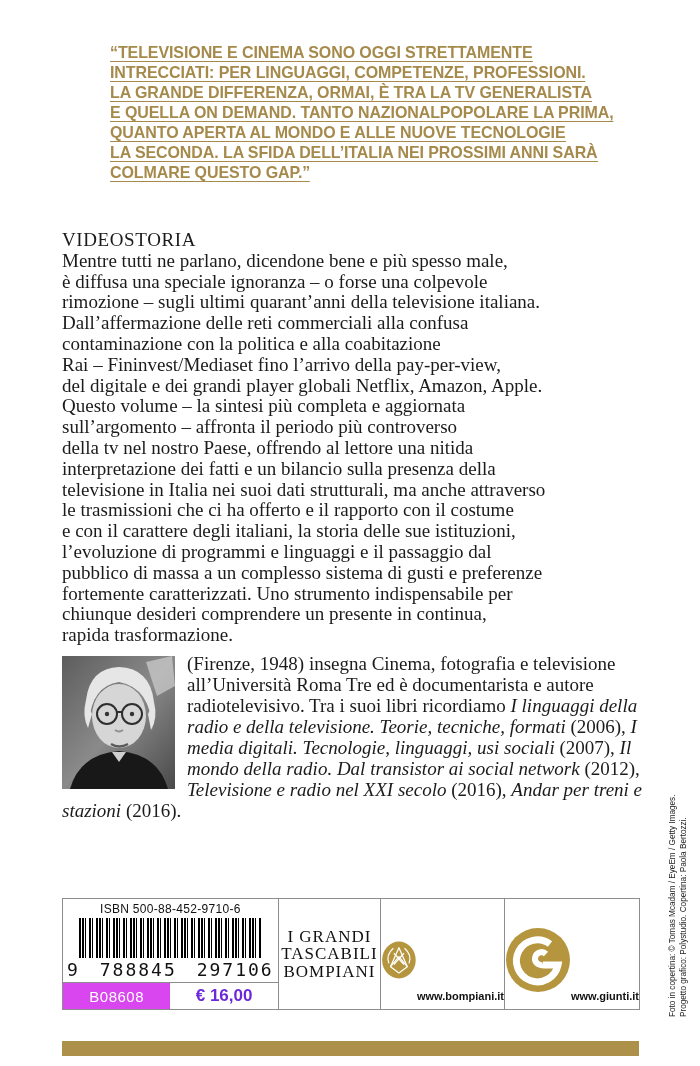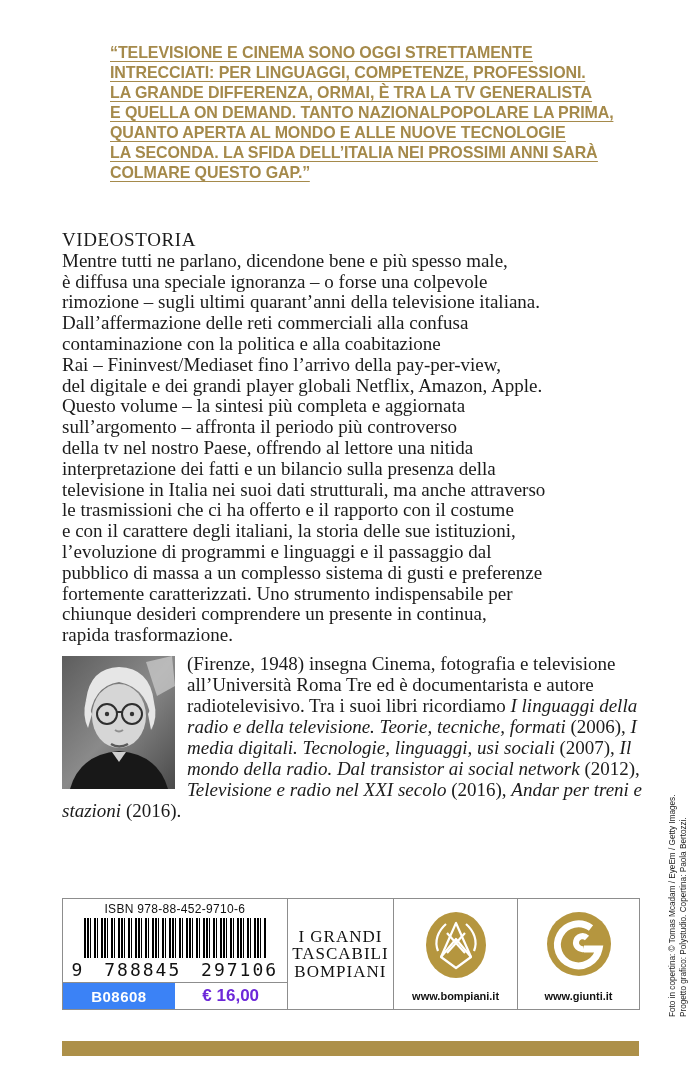--- a/index.html
+++ b/index.html
@@ -44,35 +44,35 @@
       #000 0 2px,#fff 2px 3px,#000 3px 5px,#fff 5px 6px,
       #000 6px 7px,#fff 7px 10px,#000 10px 12px,#fff 12px 13px,
       #000 13px 14px,#fff 14px 17px);
   }
   .digits{
     font-family:"DejaVu Sans Mono", monospace;font-size:18px;
     text-align:center;letter-spacing:2px;word-spacing:7px;padding:1px 0 2px;color:#111;
   }
   .price-row{margin-top:auto;display:flex;height:30px;border-top:1px solid #8d8d8d;}
   .code{
-    width:50%;background:#3b82f6;color:#fff;font-weight:700;font-size:15px;
+    width:50%;background:#d946ef;color:#fff;font-weight:400;font-size:15px;
     display:flex;align-items:center;justify-content:center;letter-spacing:0.5px;
   }
   .price{
     flex:1;display:flex;align-items:center;justify-content:center;
     font-weight:700;font-size:17px;color:#6d28d9;
   }
   .fbox2{
     width:18.5%;display:flex;align-items:center;justify-content:center;text-align:center;
     font-family:"Liberation Serif", serif;font-size:17px;line-height:17.5px;
     letter-spacing:1px;color:#111;white-space:pre-line;
   }
   .fbox3{width:21.5%;}
   .fbox4{flex:1;}
-  .logo-box{display:flex;flex-direction:column;align-items:center;justify-content:flex-start;padding-top:12px;}
+  .logo-box{display:flex;align-items:center;justify-content:flex-start;padding-top:12px;}
   .logo-url{margin-top:auto;font-size:11px;font-weight:700;color:#111;padding-bottom:7px;}
   
   .credits{
     position:absolute;left:559px;top:886px;width:240px;height:22px;
     transform:rotate(-90deg);transform-origin:center center;
     font-family:"Liberation Sans", sans-serif;font-size:8.2px;line-height:10.8px;
     color:#1b1b1b;white-space:pre-line;
   }
   
   .gold-bar{position:absolute;left:62px;top:1041px;width:577px;height:15px;background:#ad9049;}
@@ -136,21 +136,21 @@
     <path d="M53 74 Q57 77 61 74" fill="none" stroke="#8f8f8f" stroke-width="2"></path>
     <path d="M49 88 Q57 93 66 88" fill="none" stroke="#5a5a5a" stroke-width="2.4"></path>
     <path d="M8 133 Q18 98 57 95 Q96 98 106 133 Z" fill="#181818"></path>
     <path d="M50 96 L57 106 L64 96 Z" fill="#cfcfcf"></path>
   </svg>
   <div class="bio"><span>(Firenze, 1948) insegna Cinema, fotografia e televisione all’Università Roma Tre ed è documentarista e autore radiotelevisivo. Tra i suoi libri ricordiamo </span><em>I linguaggi della radio e della televisione. Teorie, tecniche, formati</em><span> (2006), </span><em>I media digitali. Tecnologie, linguaggi, usi sociali</em><span> (2007), </span><em>Il mondo della radio. Dal transistor ai social network</em><span> (2012), </span><em>Televisione e radio nel XXI secolo</em><span> (2016), </span><em>Andar per treni e stazioni</em><span> (2016).</span></div>
 </div>
 
 <div class="footer">
   <div class="fbox fbox1">
-    <div class="isbn">ISBN 978-88-452-9710-6</div>
+    <div class="isbn">ISBN 500-88-452-9710-6</div>
     <div class="bars"></div>
     <div class="digits">9 788845 297106</div>
     <div class="price-row">
       <div class="code">B08608</div>
       <div class="price">€ 16,00</div>
     </div>
   </div>
   <div class="fbox fbox2">
     <div>I GRANDI
 TASCABILI

